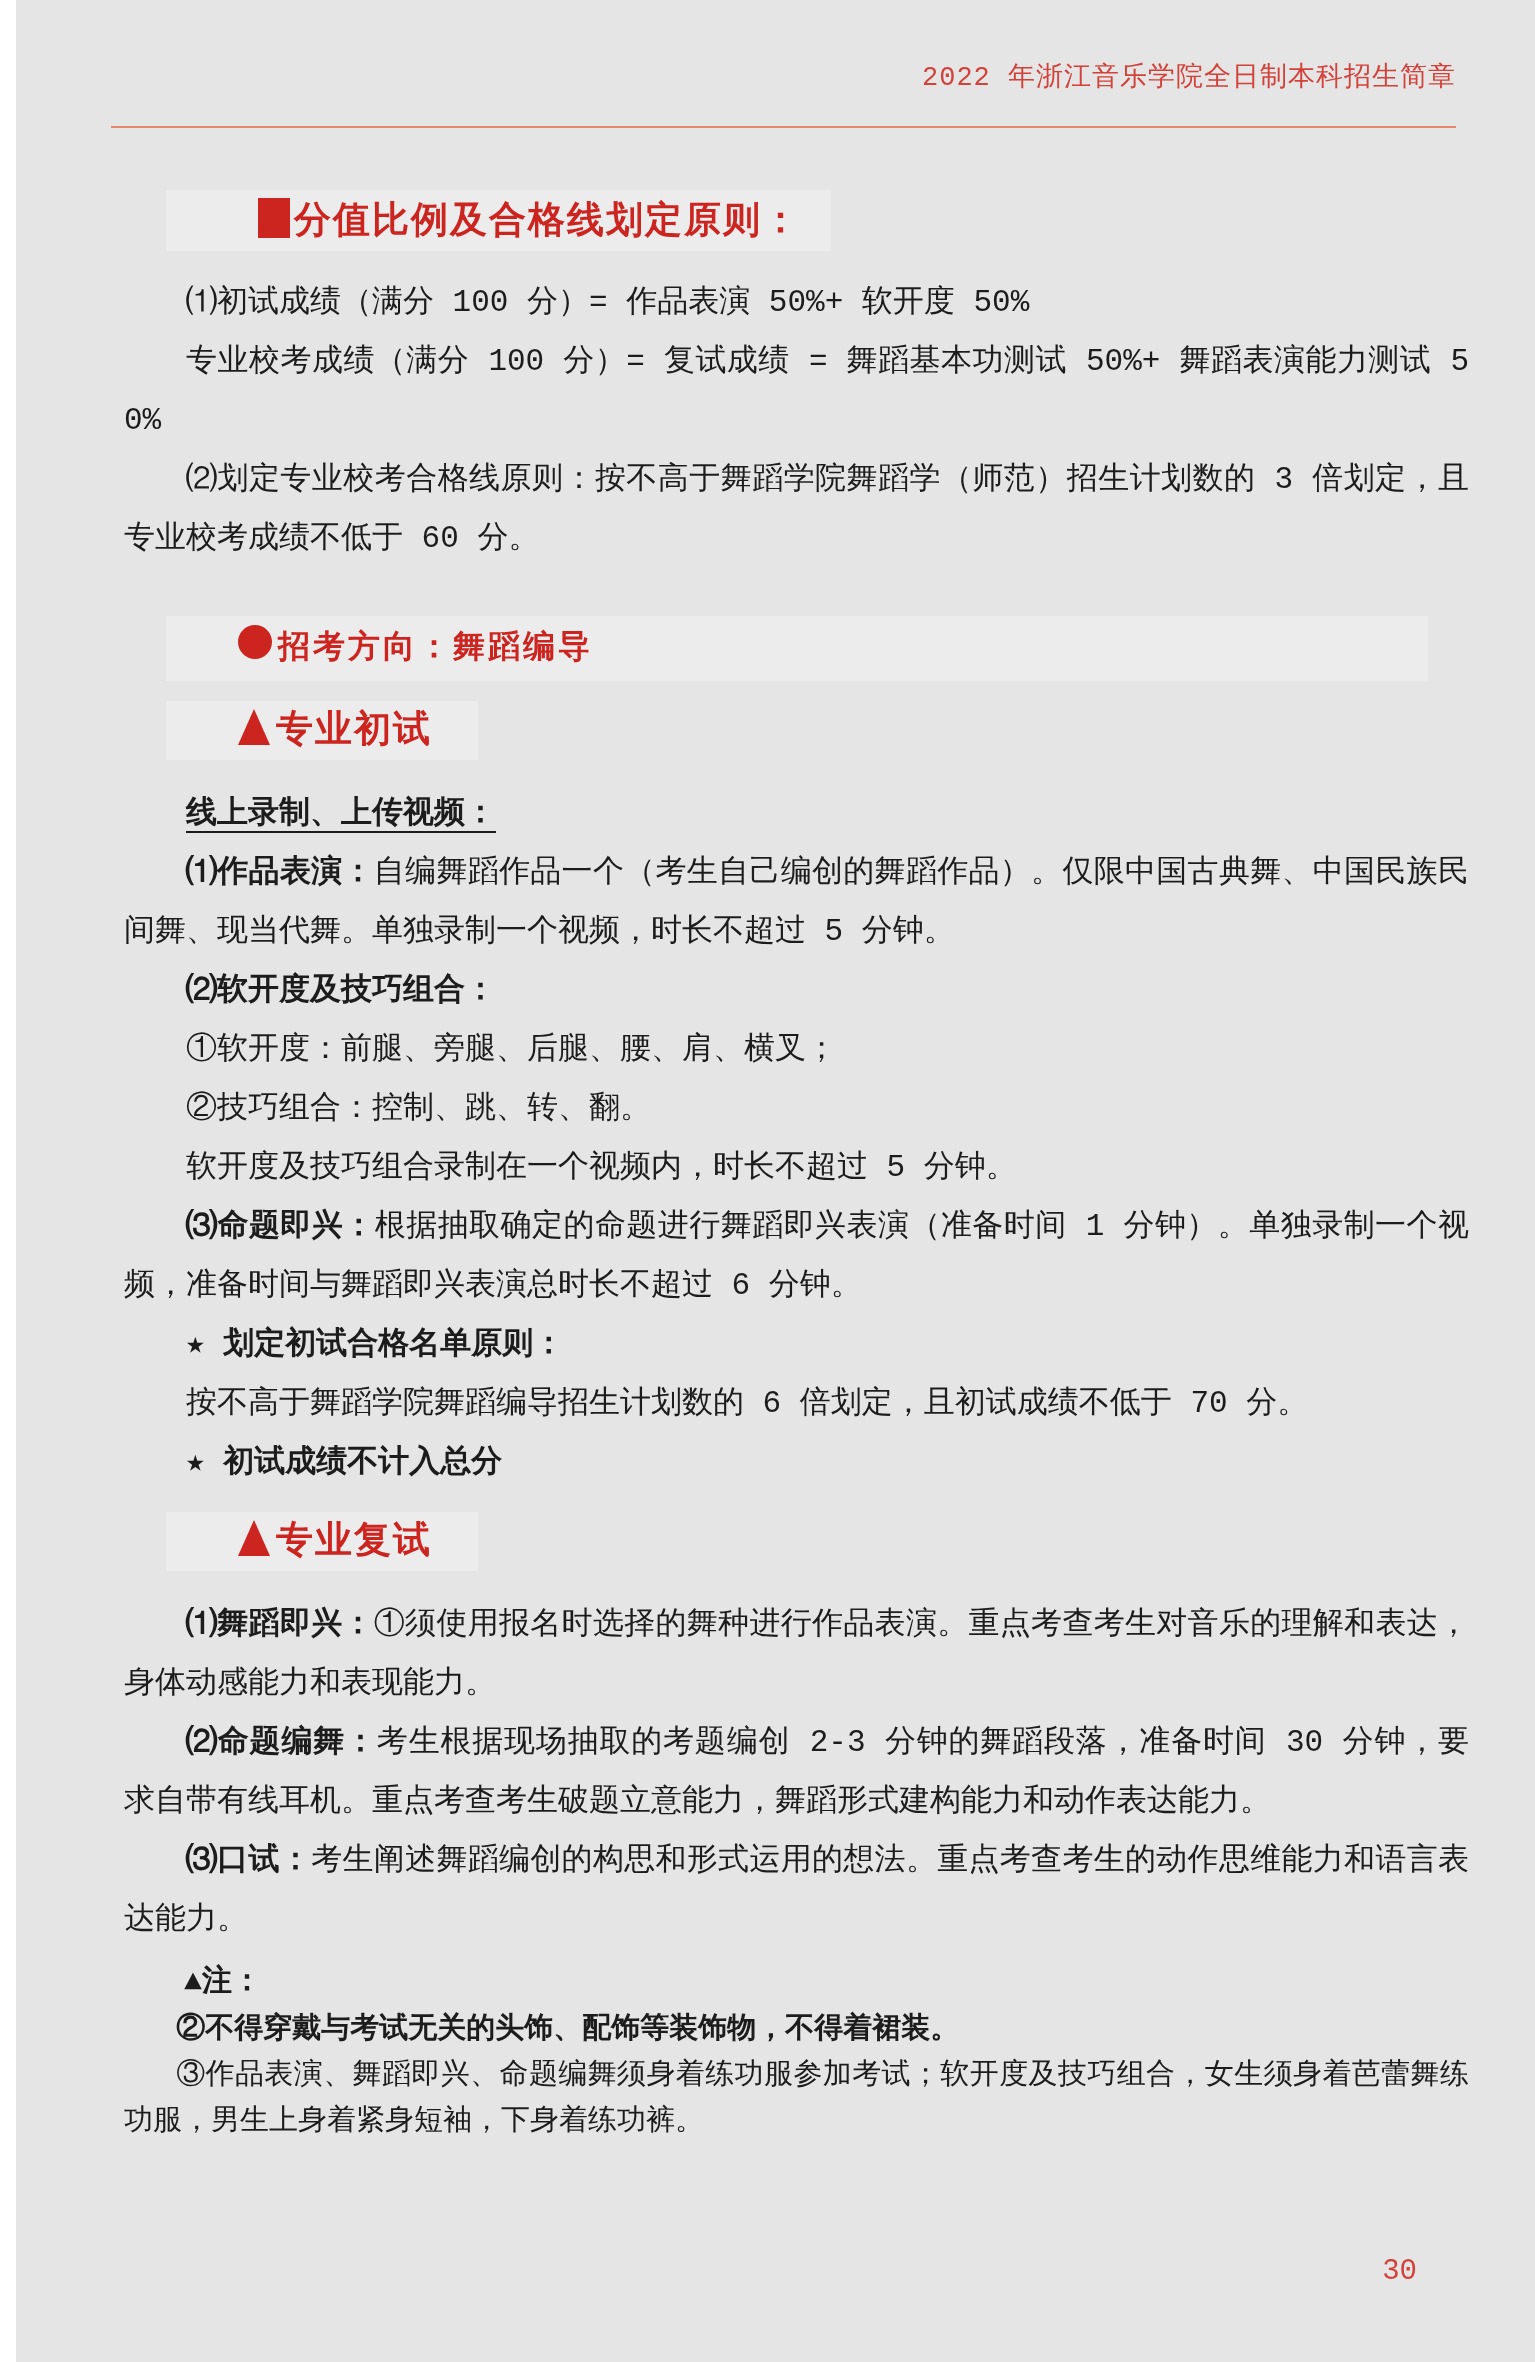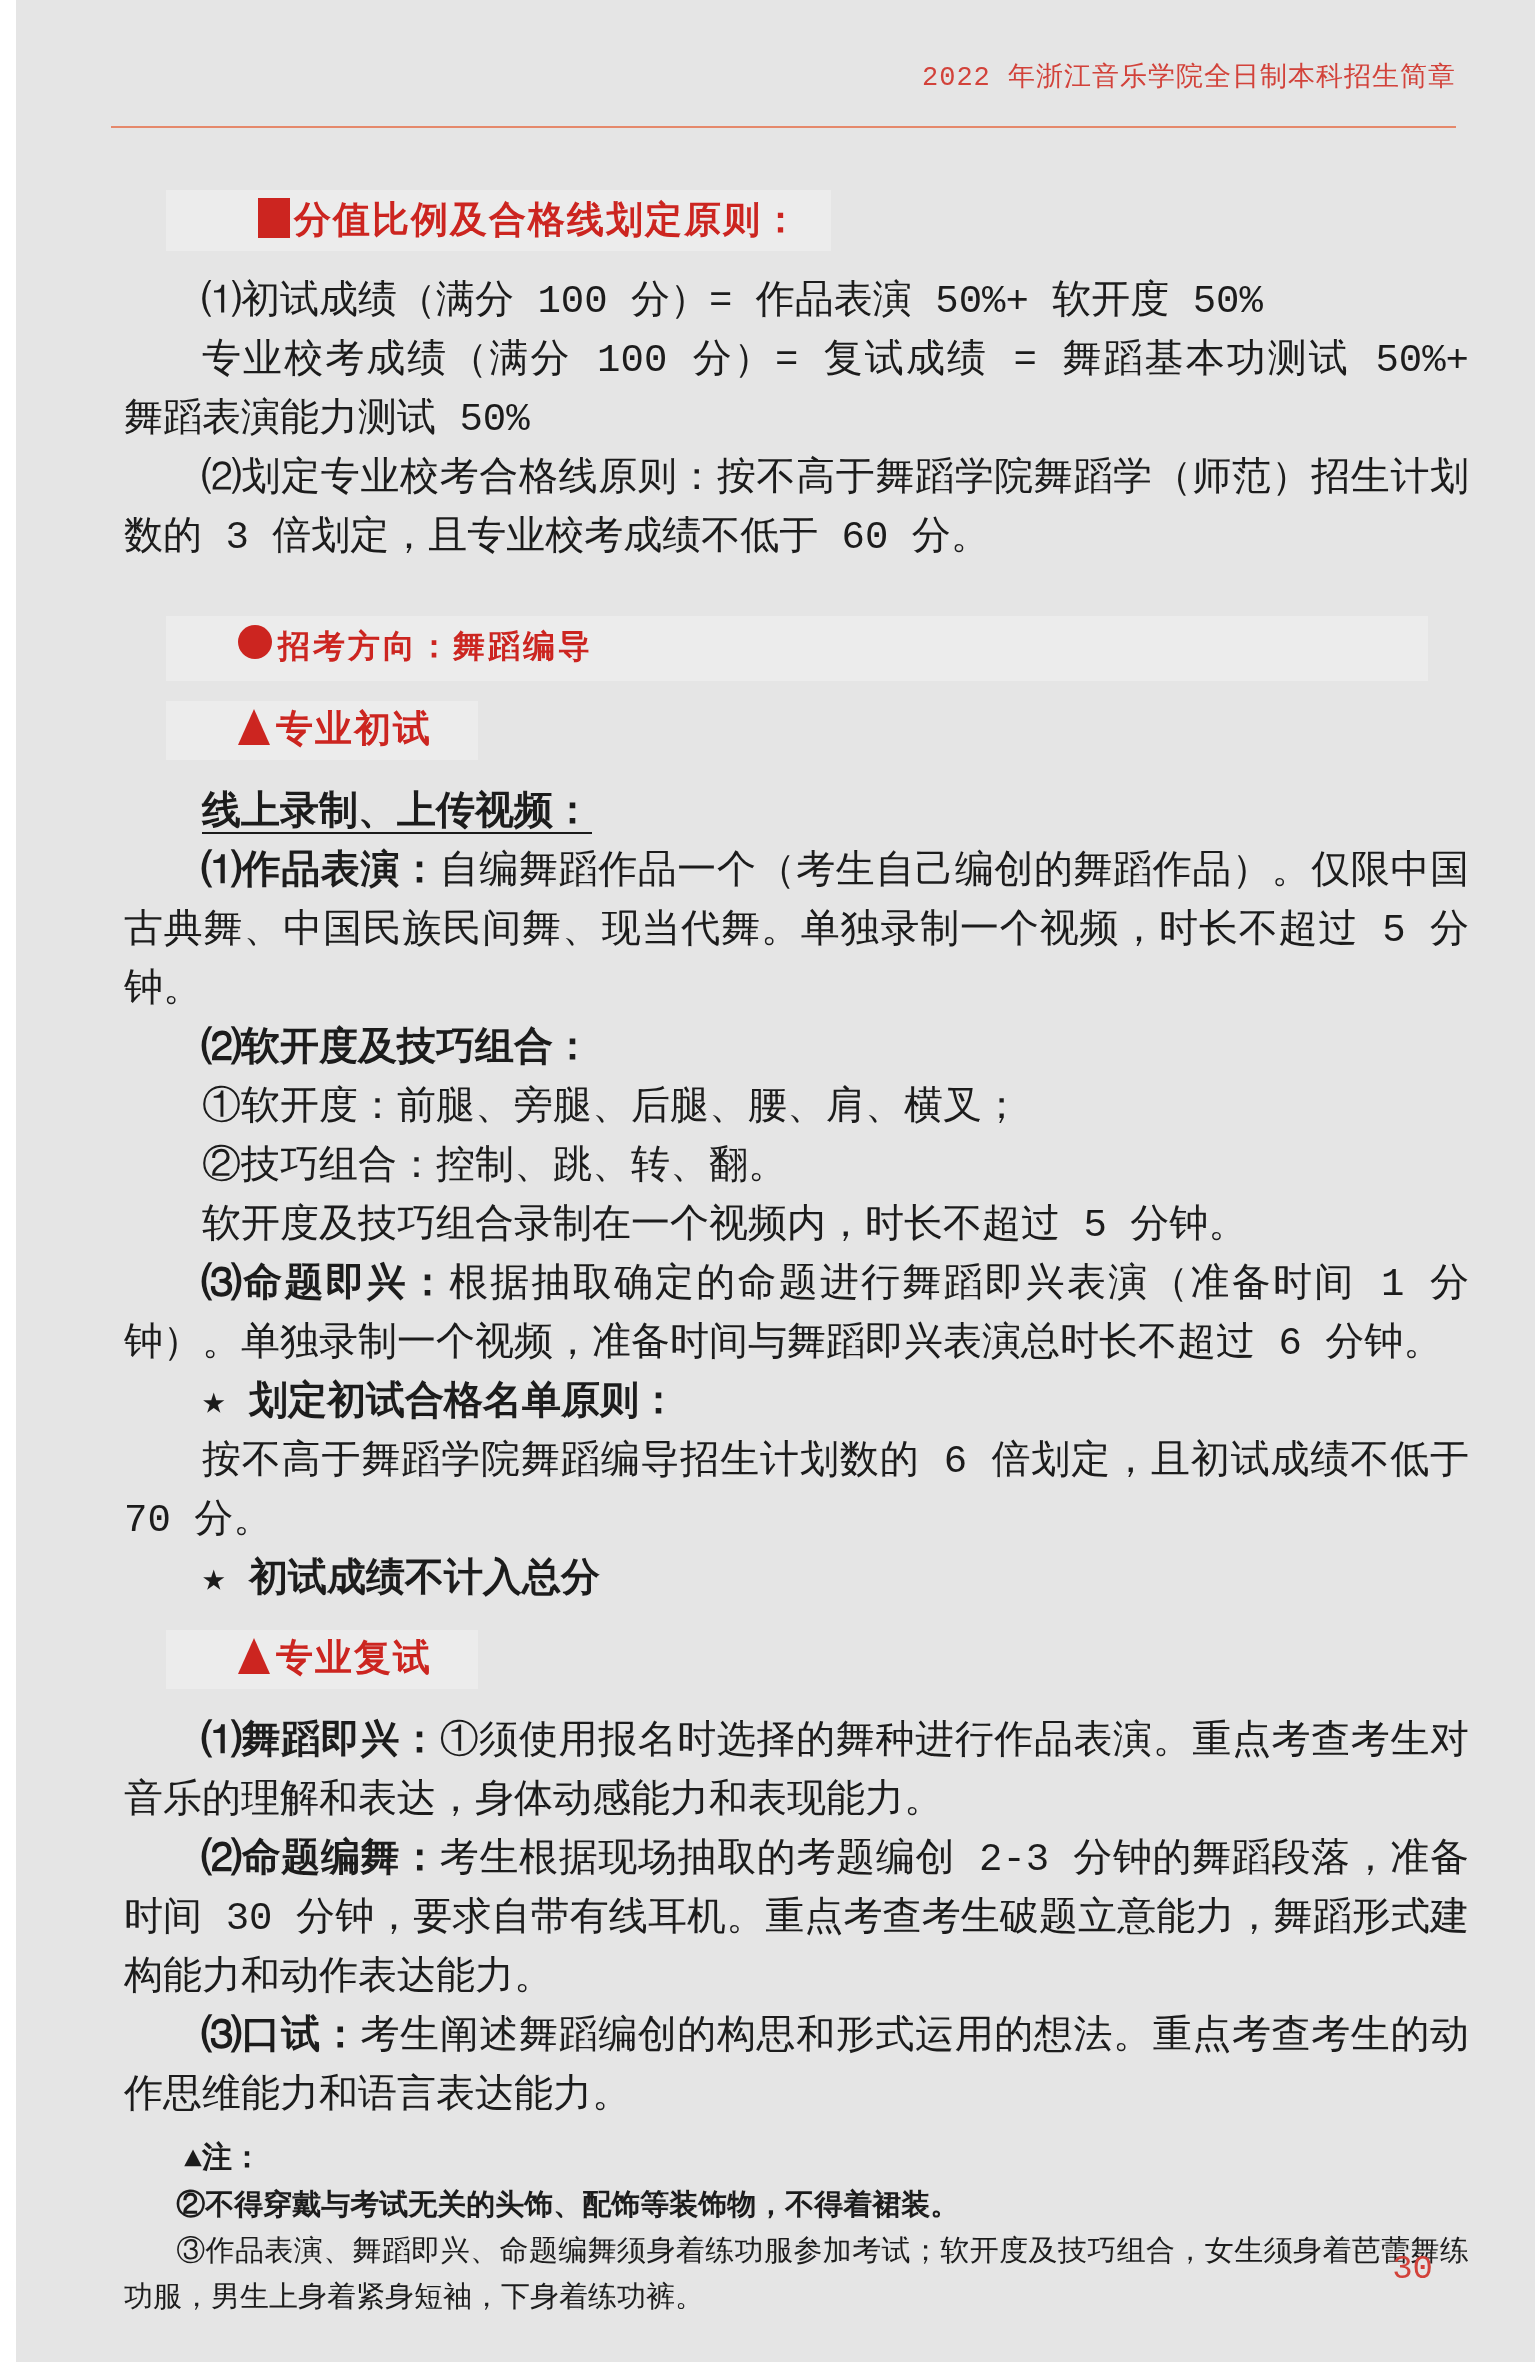--- a/index.html
+++ b/index.html
@@ -59,21 +59,21 @@
   }
   .tri-icon{
     display:inline-block;width:0;height:0;
     border-left:16px solid transparent;
     border-right:16px solid transparent;
     border-bottom:36px solid #cc2520;
     vertical-align:-4px;margin-right:6px;
   }
   .para{
     margin:0;
-    font-size:39px;line-height:59px;
+    font-size:31px;line-height:59px;
     text-indent:2em;
     text-align:justify;
     word-break:break-all;
     color:#1c1c1c;
   }
   .mt-first{margin-top:22px;}
   .mt-sub{margin-top:24px;}
   .b{font-weight:bold;}
   .u{
     text-decoration:underline;
@@ -86,22 +86,22 @@
     text-indent:2em;
   }
   .note{
     margin:0;
     font-size:29px;line-height:46px;
     text-indent:1.8em;
     text-align:justify;word-break:break-all;
   }
   .note-bold{font-weight:bold;}
   .page-number{
-    position:absolute;right:118px;bottom:74px;
-    color:#d2423a;font-size:34px;
+    position:absolute;right:134px;bottom:74px;
+    color:#d2423a;font-size:29px;
   }
 </style>
 </head>
 <body>
 
 <div class="page">
 
   <div class="running-head">
     <span>2022 年浙江音乐学院全日制本科招生简章</span>
   </div>

